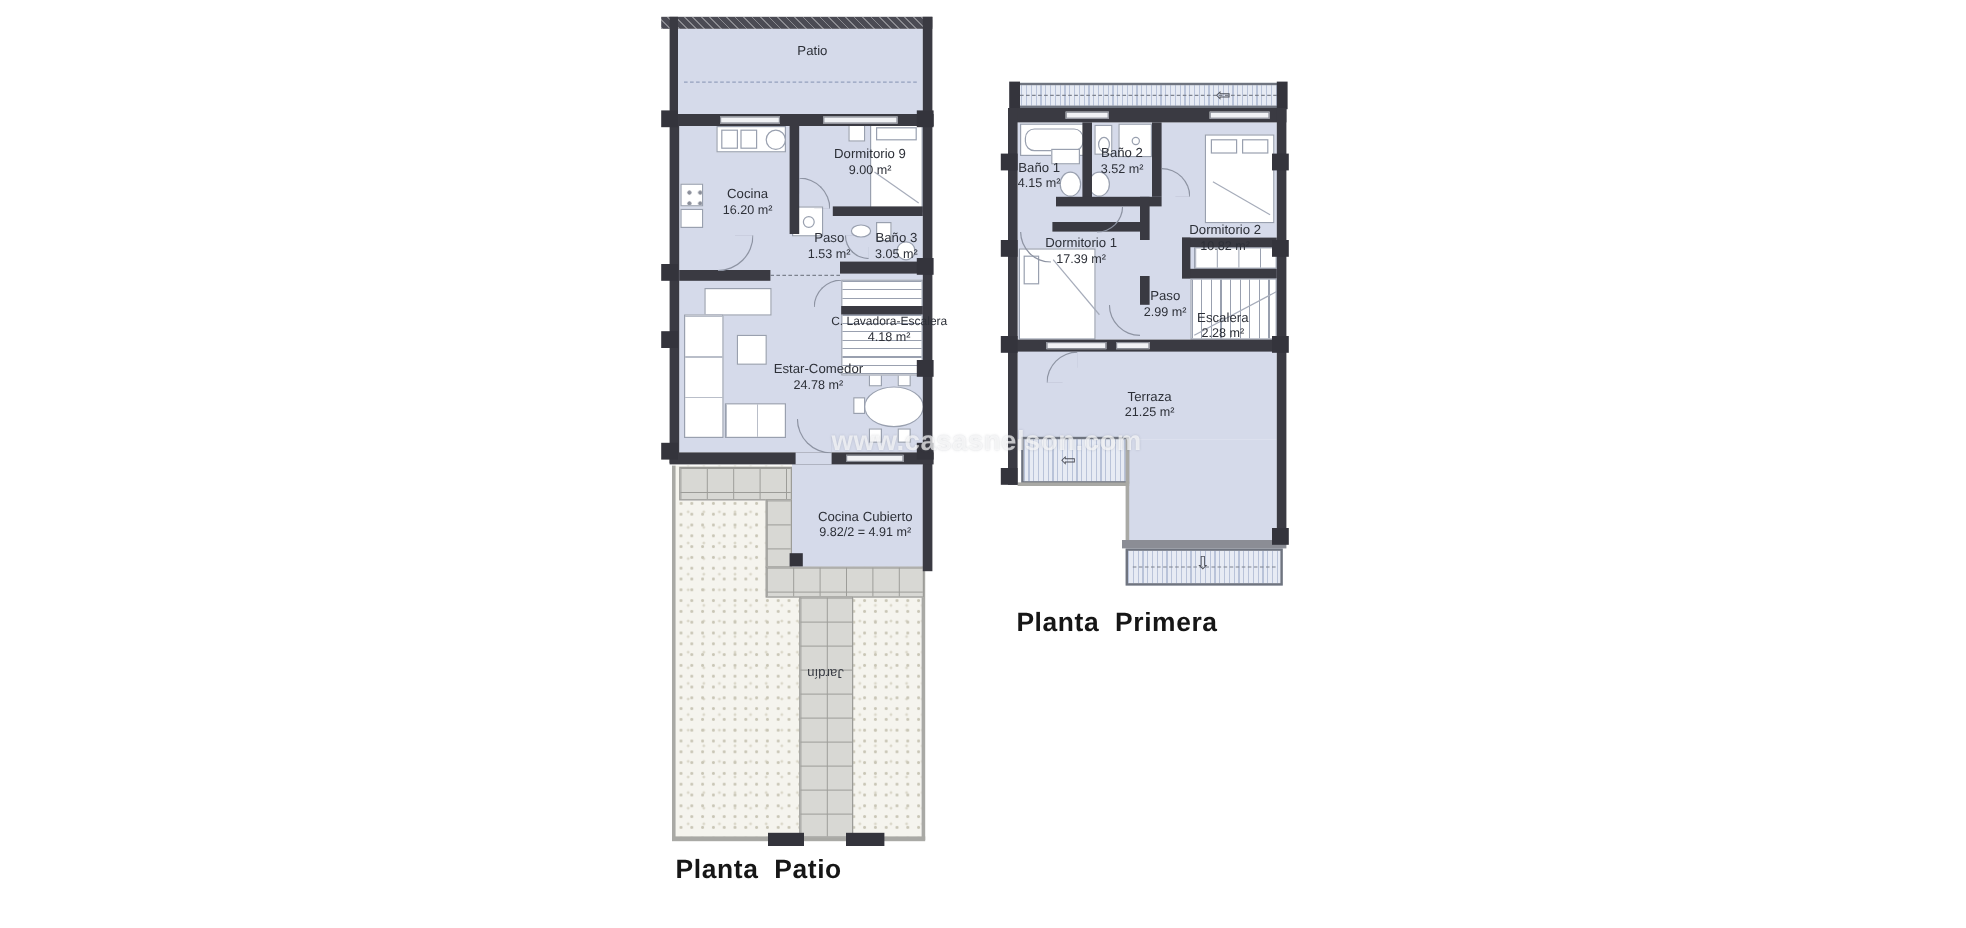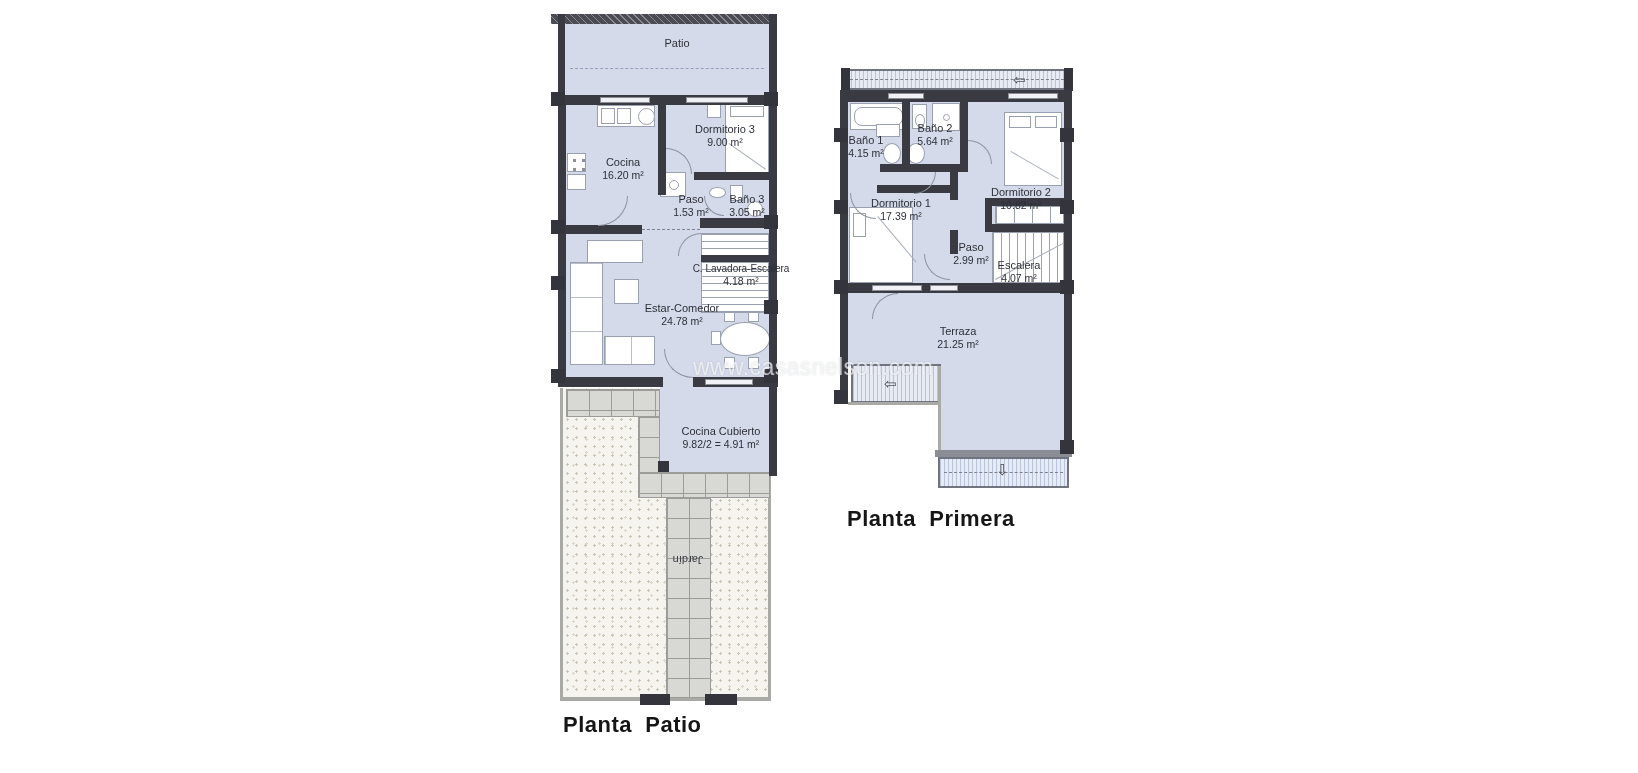--- a/index.html
+++ b/index.html
@@ -29,21 +29,21 @@
          border:1px solid #99a0af;box-sizing:border-box}
   .stepsv{background-color:#fff;background-image:repeating-linear-gradient(90deg,#99a0af 0 1px,transparent 1px 8px);
          border:1px solid #99a0af;box-sizing:border-box}
   .oval{background:#fff;border:1px solid #99a0af;border-radius:50%;box-sizing:border-box}
   .arc-bl{border-left:1px solid #8d93a2;border-bottom:1px solid #8d93a2;border-radius:0 0 0 100%;box-sizing:border-box}
   .arc-br{border-right:1px solid #8d93a2;border-bottom:1px solid #8d93a2;border-radius:0 0 100% 0;box-sizing:border-box}
   .arc-tl{border-left:1px solid #8d93a2;border-top:1px solid #8d93a2;border-radius:100% 0 0 0;box-sizing:border-box}
   .arc-tr{border-right:1px solid #8d93a2;border-top:1px solid #8d93a2;border-radius:0 100% 0 0;box-sizing:border-box}
   .gline{background:#a9a9a5}
   .title{font-size:22px;font-weight:700;color:#161616;white-space:pre;letter-spacing:.5px;z-index:30}
-  .wm{font-size:23px;font-weight:400;color:rgba(255,255,255,.68);letter-spacing:.4px;
+  .wm{font-size:23px;font-weight:700;color:rgba(255,255,255,.68);letter-spacing:.4px;
       text-shadow:0 0 2px rgba(110,115,130,.3);z-index:60;white-space:nowrap}
   .icon{color:#4c4f58;font-size:15px;line-height:1;z-index:25}
   .sofa{background:#fff;border:1px solid #99a0af;box-sizing:border-box;
         background-image:repeating-linear-gradient(#b9bec9 0 1px,transparent 1px 34px)}
   .sofah{background:#fff;border:1px solid #99a0af;box-sizing:border-box;
         background-image:repeating-linear-gradient(90deg,#b9bec9 0 1px,transparent 1px 26px)}
   .closet{background:#fff;border:1px solid #99a0af;box-sizing:border-box;
         background-image:linear-gradient(90deg,#99a0af 1px,transparent 1px);background-size:18px 100%}
   .diag{background:#a6acba;height:1px;transform-origin:0 0}
   .hob{background:#fff;border:1px solid #99a0af;box-sizing:border-box;
@@ -144,21 +144,21 @@
     <div class="a arc-tl" style="left:678px;top:233px;width:23px;height:23px"></div>
 
     <div class="a lbl" style="left:617px;top:36px;width:120px">
       <div class="nm">Patio</div>
     </div>
     <div class="a lbl" style="left:563px;top:155px;width:120px">
       <div class="nm">Cocina</div>
       <div class="ar">16.20 m²</div>
     </div>
     <div class="a lbl" style="left:665px;top:122px;width:120px">
-      <div class="nm">Dormitorio 3</div>
+      <div class="nm">Dormitorio 9</div>
       <div class="ar">9.00 m²</div>
     </div>
     <div class="a lbl" style="left:631px;top:192px;width:120px">
       <div class="nm">Paso</div>
       <div class="ar">1.53 m²</div>
     </div>
     <div class="a lbl" style="left:687px;top:192px;width:120px">
       <div class="nm">Baño 3</div>
       <div class="ar">3.05 m²</div>
     </div>
@@ -262,37 +262,37 @@
     <div class="a arc-tr" style="left:968px;top:140px;width:24px;height:24px"></div>
     <div class="a arc-bl" style="left:924px;top:254px;width:26px;height:26px"></div>
     <div class="a arc-tl" style="left:872px;top:293px;width:26px;height:26px"></div>
 
     <div class="a lbl" style="left:806px;top:133px;width:120px">
       <div class="nm">Baño 1</div>
       <div class="ar">4.15 m²</div>
     </div>
     <div class="a lbl" style="left:875px;top:121px;width:120px">
       <div class="nm">Baño 2</div>
-      <div class="ar">5.64 m²</div>
+      <div class="ar">3.52 m²</div>
     </div>
     <div class="a lbl" style="left:961px;top:185px;width:120px">
       <div class="nm">Dormitorio 2</div>
       <div class="ar">10.82 m²</div>
     </div>
     <div class="a lbl" style="left:841px;top:196px;width:120px">
       <div class="nm">Dormitorio 1</div>
       <div class="ar">17.39 m²</div>
     </div>
     <div class="a lbl" style="left:911px;top:240px;width:120px">
       <div class="nm">Paso</div>
       <div class="ar">2.99 m²</div>
     </div>
     <div class="a lbl" style="left:959px;top:258px;width:120px">
       <div class="nm">Escalera</div>
-      <div class="ar">4.07 m²</div>
+      <div class="ar">2.28 m²</div>
     </div>
     <div class="a lbl" style="left:898px;top:324px;width:120px">
       <div class="nm">Terraza</div>
       <div class="ar">21.25 m²</div>
     </div>
     <div class="a title" style="left:847px;top:506px">Planta  Primera</div>
   </div>
 
   <div class="a wm" style="left:693px;top:354px">www.casasnelson.com</div>
 

